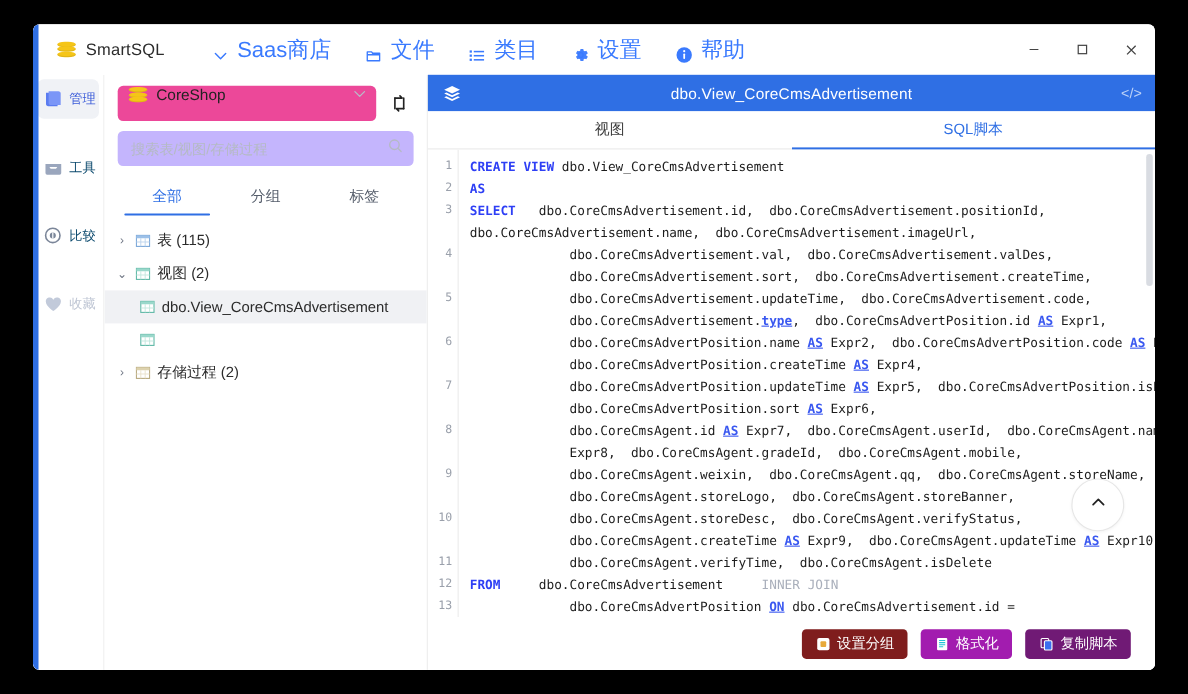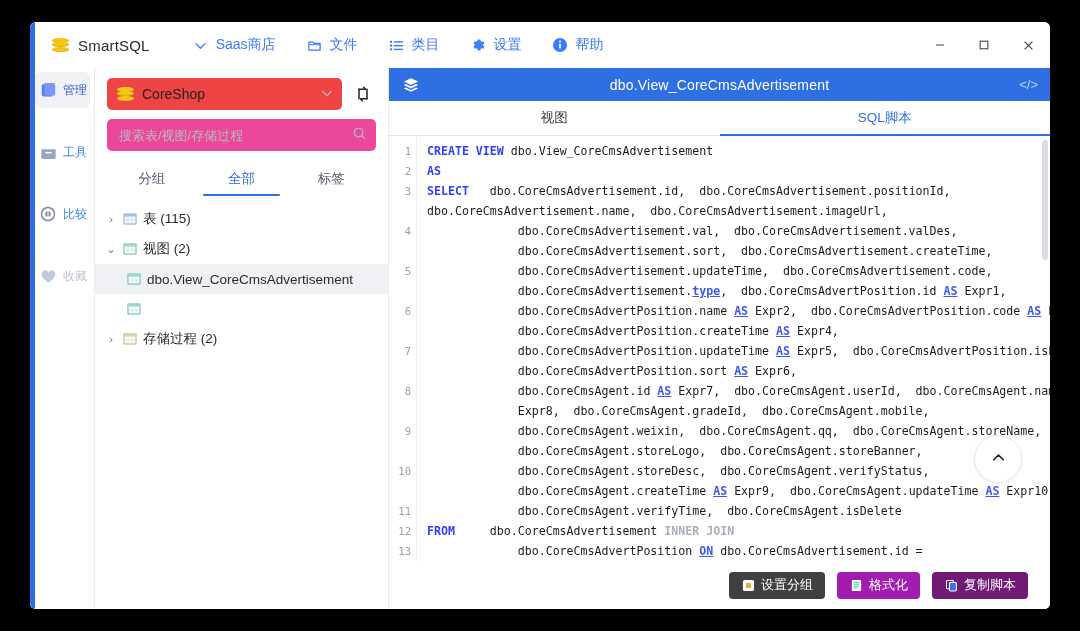--- a/index.html
+++ b/index.html
@@ -31,21 +31,21 @@
   .db-ico i{
     position:absolute;left:0;width:17px;height:5px;border-radius:50%/60%;
     background:#f5c518;box-shadow:inset 0 -1px 0 rgba(0,0,0,.08);
   }
   .db-ico i:nth-child(1){top:1px;}
   .db-ico i:nth-child(2){top:5.5px;}
   .db-ico i:nth-child(3){top:10px;}
   .brand-name{font-size:15px;color:#2b2b2b;letter-spacing:.2px;}
   .menu{display:flex;align-items:center;margin-left:42px;gap:30px;}
   .menu-item{
-    display:flex;align-items:center;gap:7px;font-size:14px;color:#3a7afe;
+    display:flex;align-items:flex-end;gap:7px;font-size:20px;color:#3a7afe;
     cursor:default;white-space:nowrap;
   }
   .menu-item .glyph{display:inline-flex;align-items:center;justify-content:center;width:17px;height:17px;}
   .winbtns{position:absolute;right:0;top:0;height:46px;display:flex;align-items:center;}
   .winbtn{
     width:44px;height:46px;display:flex;align-items:center;justify-content:center;
     color:#444;font-size:14px;cursor:default;
   }
 
   
@@ -56,40 +56,40 @@
     width:64px;flex:0 0 64px;background:#ffffff;padding-top:4px;
     display:flex;flex-direction:column;align-items:center;gap:2px;
     border-right:1px solid #ececec;
   }
   .rail-item{
     width:56px;height:36px;border-radius:6px;display:flex;flex-direction:row;
     align-items:center;justify-content:center;gap:4px;cursor:default;margin-bottom:24px;
   }
   .rail-item.active{background:#f0f2f6;}
   .rail-ico{width:22px;height:22px;display:flex;align-items:center;justify-content:center;}
-  .rail-label{font-size:12px;color:#3b82f6;}
+  .rail-label{font-size:12px;color:#0c4a6e;}
   .rail-item.active .rail-label{color:#3a5bd9;}
   .rail-item.dim .rail-label{color:#bfc6d4;}
 
   
   .explorer{
     width:293px;flex:0 0 293px;display:flex;flex-direction:column;
     border-right:1px solid #ececec;padding:10px 0 0 0;background:#fff;
   }
   .dbselect{
-    margin:0 12px 8px 12px;height:32px;background:#ef4444;border-radius:5px;
-    display:flex;align-items:center;padding:0 8px 0 10px;gap:8px;cursor:default;
+    margin:0 12px 8px 12px;height:32px;background:#ec4899;border-radius:5px;
+    display:flex;padding:0 8px 0 10px;gap:8px;cursor:default;
   }
   .dbselect .name{flex:1;font-size:14px;color:#222;}
   .dbselect .chev{color:#b7bdc9;font-size:12px;}
   .dbrow{display:flex;align-items:center;gap:8px;padding:0 12px;}
   .dbrow .dbselect{flex:1;margin:0 0 0 0;}
   .sync-btn{width:26px;height:26px;display:flex;align-items:center;justify-content:center;cursor:default;}
   .searchbox{
-    margin:9px 12px 6px 12px;height:32px;background:#ec4899;border-radius:5px;
+    margin:9px 12px 6px 12px;height:32px;background:#c4b5fd;border-radius:5px;
     display:flex;align-items:center;padding:0 9px 0 10px;gap:24px;
   }
   .searchbox input{
     flex:1;border:0;background:transparent;outline:none;font-size:13px;color:#333;
     font-family:"Liberation Sans","DejaVu Sans",sans-serif;
   }
   .searchbox input::placeholder{color:#b5bac4;}
   .tabs-sm{display:flex;margin:6px 12px 0 12px;}
   .tab-sm{
     flex:1;text-align:center;font-size:13.5px;color:#555d6b;padding:7px 0 8px 0;
@@ -142,42 +142,42 @@
     border-right:1px solid #ececec;user-select:none;
   }
   .gutter div{height:20px;line-height:20px;}
   .code{
     flex:1;padding:5px 8px 0 10px;
     font-family:"DejaVu Sans Mono","Liberation Mono",monospace;
     font-size:11.6px;color:#1c1c1c;white-space:pre;overflow:hidden;
   }
   .code div{height:20px;line-height:20px;}
   .kw{color:#2e3ff5;font-weight:700;}
-  .kw2{color:#a9afbb;font-weight:700;}
+  .kw2{color:#a9afbb;font-weight:400;margin-left:28px;}
   .kw3{color:#3a58f0;font-weight:700;text-decoration:underline;}
   .scrollbar{
     position:absolute;right:2px;top:4px;width:6px;height:120px;border-radius:3px;background:#d9dce2;
   }
   .fab{
     position:absolute;right:28px;bottom:78px;width:46px;height:46px;border-radius:50%;
     background:#fff;border:1px solid #e6e6e6;display:flex;align-items:center;justify-content:center;
     box-shadow:0 1px 3px rgba(0,0,0,.05);cursor:default;
   }
 
   
   .footer{
     height:48px;flex:0 0 48px;display:flex;align-items:center;justify-content:flex-end;
     gap:12px;padding-right:22px;background:#fff;
   }
   .btn{
     height:27px;border-radius:4px;display:flex;align-items:center;gap:6px;
     padding:0 12px;font-size:13px;color:#fff;cursor:default;white-space:nowrap;
   }
   .btn .bi{display:inline-flex;align-items:center;justify-content:center;width:14px;height:14px;}
-  .btn-group{background:#404040;}
+  .btn-group{background:#7f1d1d;}
   .btn-format{background:#a21caf;}
   .btn-copy{background:#701a75;}
 </style>
 </head>
 <body>
 
 <div class="window">
   <div class="accent-edge"></div>
 
   <div class="titlebar">
@@ -331,22 +331,22 @@
         <input placeholder="搜索表/视图/存储过程" style="">
         <span>
           <svg width="15" height="15" viewBox="0 0 16 16">
               <circle cx="7" cy="7" r="4.6" fill="none" stroke="#b5bac4" stroke-width="1.3"></circle>
               <path d="M10.4 10.4l3.1 3.1" stroke="#b5bac4" stroke-width="1.3" stroke-linecap="round"></path>
             </svg>
         </span>
       </div>
 
       <div class="tabs-sm">
+        <div class="tab-sm active">全部</div>
         <div class="tab-sm">分组</div>
-        <div class="tab-sm active">全部</div>
         <div class="tab-sm">标签</div>
       </div>
 
       <div class="tree">
         <div class="tnode">
           <span class="caret">›</span>
           <span class="grid-ico">
             <svg width="14" height="14" viewBox="0 0 14 14">
                 <rect x="1" y="2" width="12" height="10" fill="#fff" stroke="#7aa7d9" stroke-width="1"></rect>
                 <rect x="1" y="2" width="12" height="2.6" fill="#9cc0e8"></rect>

